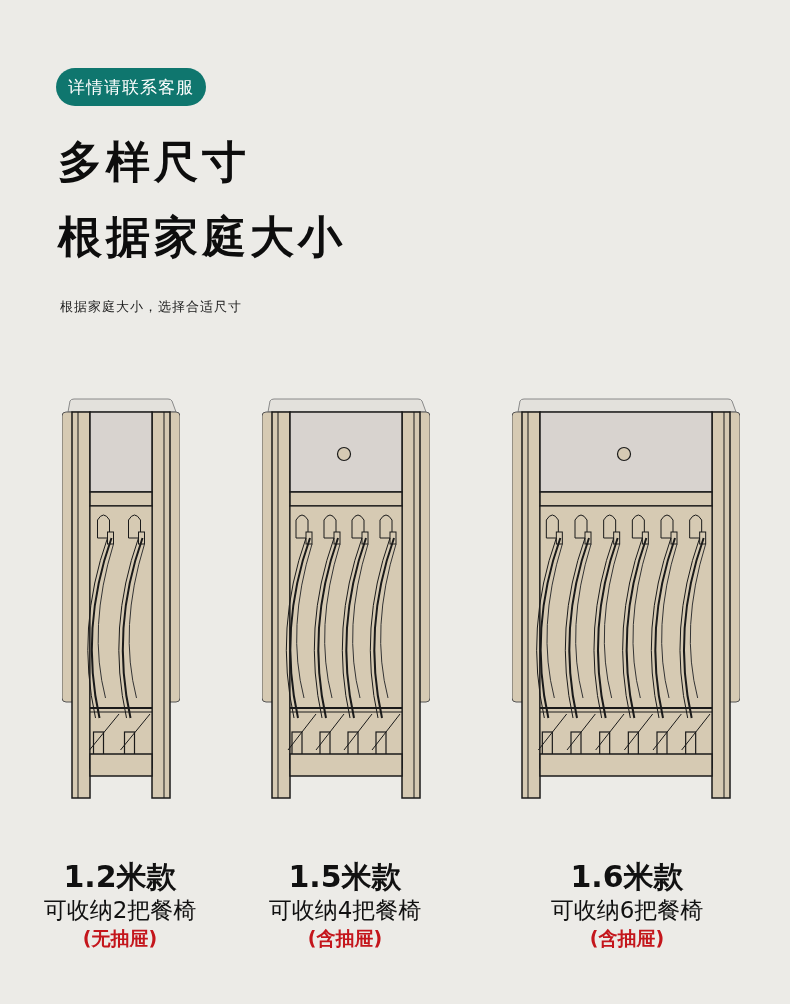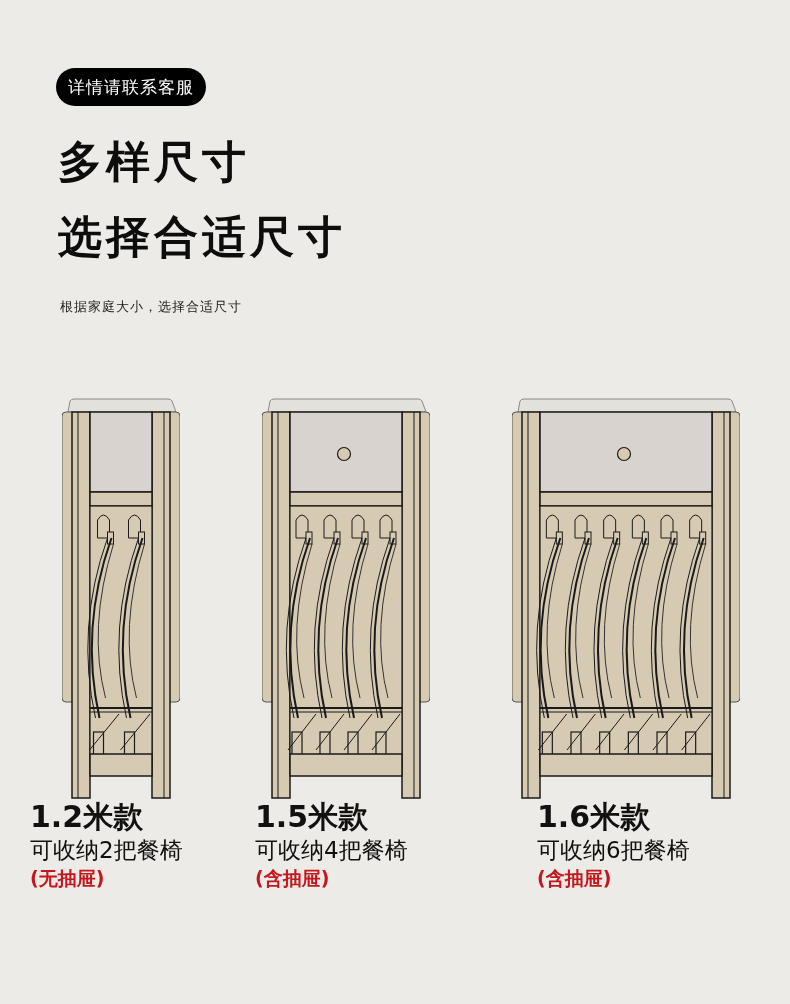--- a/index.html
+++ b/index.html
@@ -1,33 +1,33 @@
 <!DOCTYPE html>
 <html><head>
 <meta charset="utf-8">
 <style>
   html,body{margin:0;padding:0;}
   body{width:790px;height:1004px;background:#ecebe7;position:relative;overflow:hidden;font-family:"DejaVu Sans","Liberation Sans",sans-serif;color:#111;}
-  .badge{position:absolute;left:56px;top:68px;height:38px;padding:0 12px;border-radius:19px;background:#000000;color:#fff;font-size:17px;line-height:38px;letter-spacing:1px;}
+  .badge{position:absolute;left:56px;top:68px;height:38px;padding:0 12px;border-radius:19px;background:#0f766e;color:#fff;font-size:17px;line-height:38px;letter-spacing:1px;}
   .title{position:absolute;left:58px;font-size:44px;font-weight:bold;letter-spacing:4px;line-height:60px;color:#0d0d0d;}
   .t1{top:132px;}
   .t2{top:207px;}
   .sub{position:absolute;left:60px;top:298px;font-size:13px;letter-spacing:1px;color:#1a1a1a;}
   .cab{position:absolute;top:398px;}
-  .cap{position:absolute;top:798px;}
+  .cap{position:absolute;top:858px;text-align:center;}
   .cap .size{font-size:30px;font-weight:bold;line-height:38px;color:#111;}
   .cap .chairs{font-size:23px;line-height:28px;color:#111;}
   .cap .drawer{font-size:19px;line-height:28px;color:#c4161c;font-weight:bold;}
 </style>
 </head>
 <body>
 
 <div class="badge">详情请联系客服</div>
 <div class="title t1">多样尺寸</div>
-<div class="title t2">选择合适尺寸</div>
+<div class="title t2">根据家庭大小</div>
 <div class="sub">根据家庭大小，选择合适尺寸</div>
 
 <div class="cab" id="cab0" style="left:62px;"><svg width="118" height="402" viewBox="0 0 118 402" xmlns="http://www.w3.org/2000/svg">
       <path d="M6 14 L8 3 Q9 1 12 1 L106 1 Q109 1 110 3 L114 14 Z" fill="#e3e1dc" stroke="#8a8a8a" stroke-width="1"></path>
       <rect x="0" y="14" width="14" height="290" rx="4" fill="#d6cab3" stroke="#555" stroke-width="1"></rect>
       <rect x="104" y="14" width="14" height="290" rx="4" fill="#d6cab3" stroke="#555" stroke-width="1"></rect>
       <rect x="10" y="14" width="18" height="386" fill="#d6cab3" stroke="#1a1a1a" stroke-width="1.5"></rect>
       <rect x="90" y="14" width="18" height="386" fill="#d6cab3" stroke="#1a1a1a" stroke-width="1.5"></rect>
       <line x1="16" y1="14" x2="16" y2="400" stroke="#1a1a1a" stroke-width="1"></line>
       <line x1="102" y1="14" x2="102" y2="400" stroke="#1a1a1a" stroke-width="1"></line>

